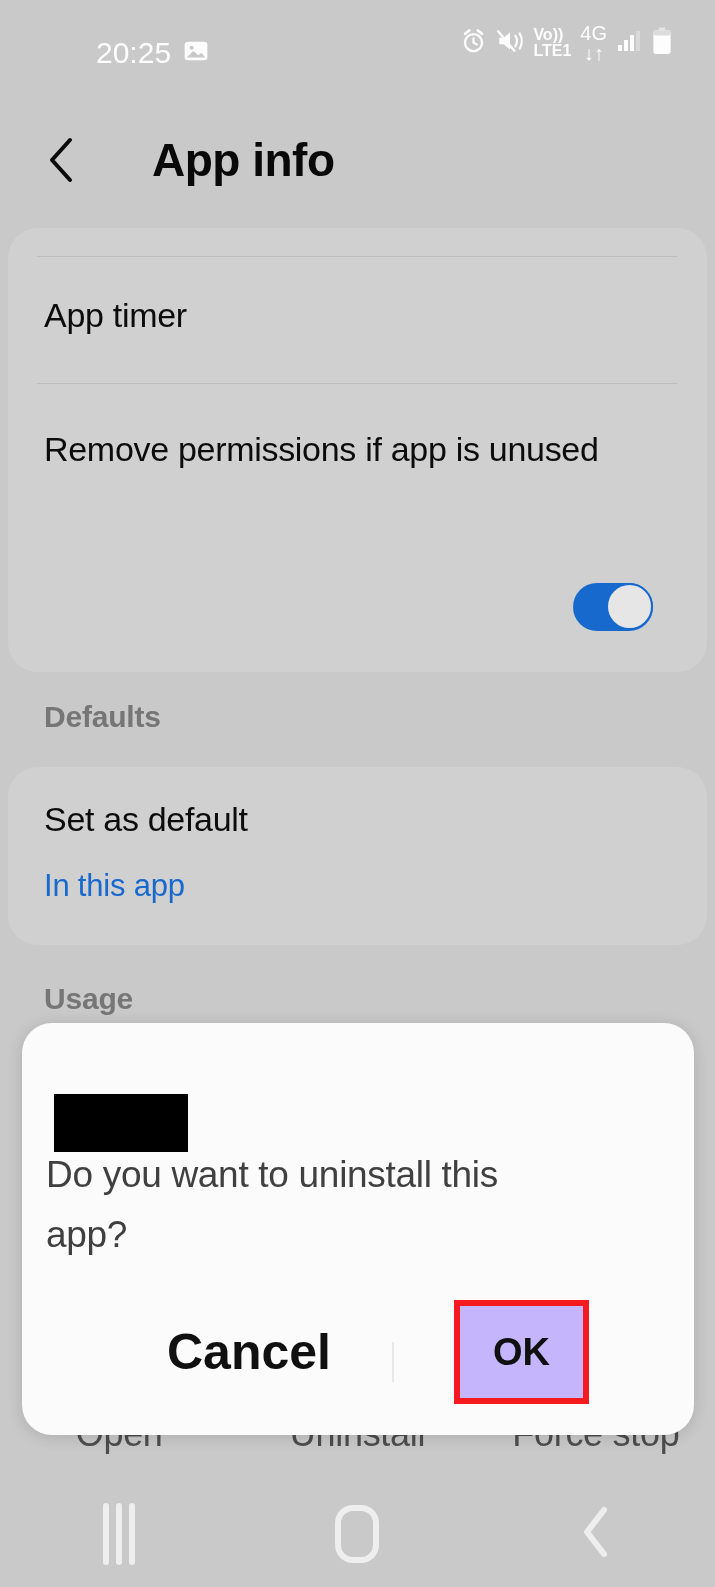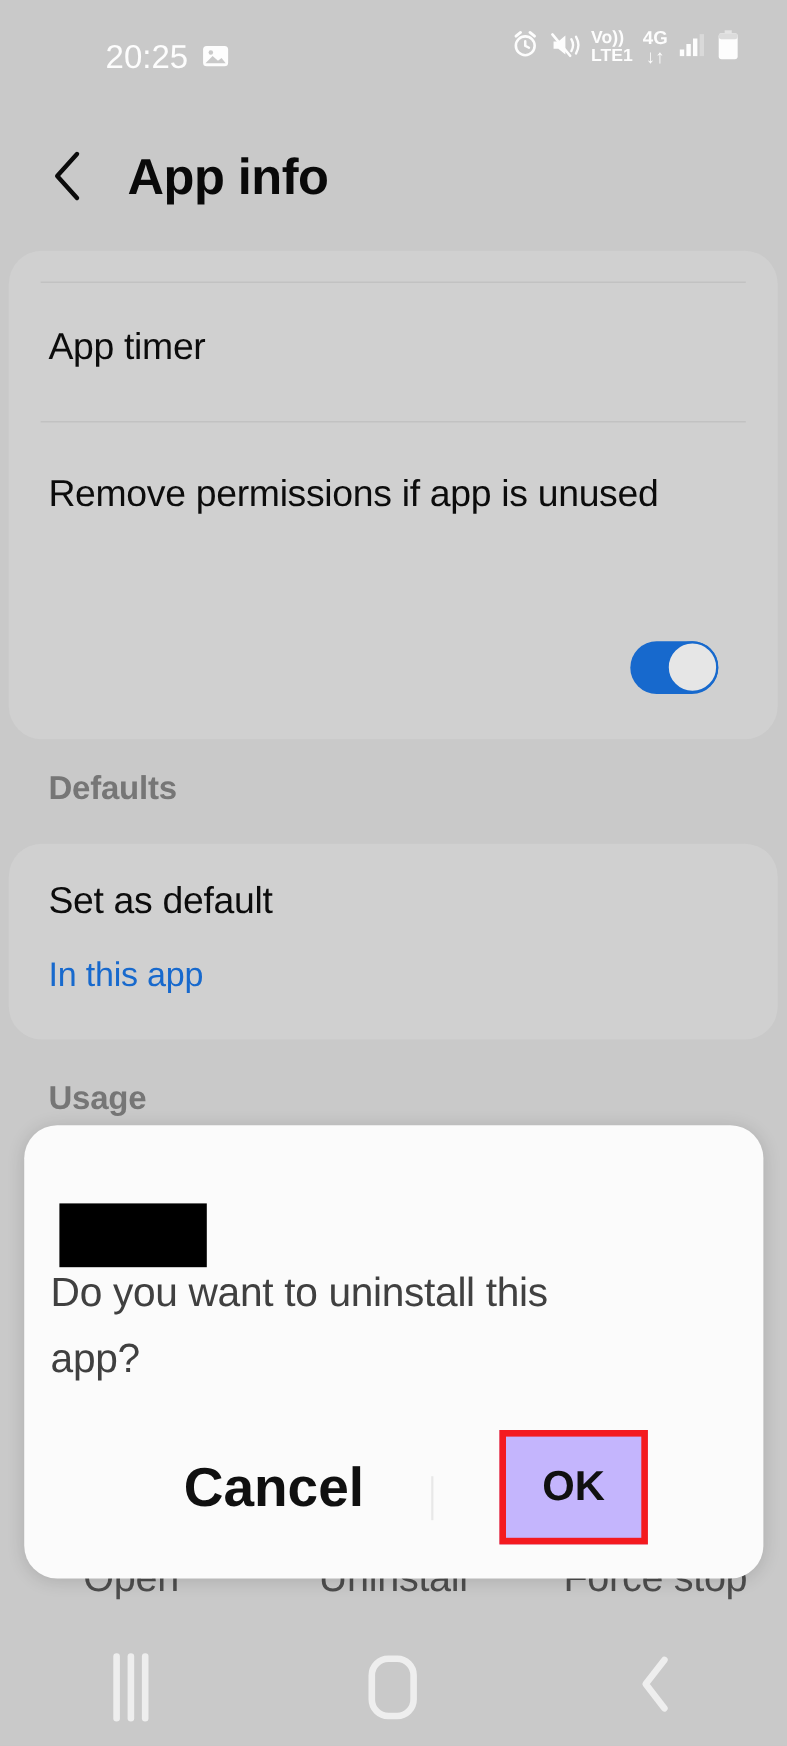--- a/index.html
+++ b/index.html
@@ -37,26 +37,26 @@
   .sbicon { display: block; }
   .volte-block {
     display: flex; flex-direction: column; align-items: flex-start;
     color: #fdfdfd; line-height: 1.0;
   }
   .volte-block span { font-size: 16px; font-weight: bold; }
   .net-block {
     display: flex; flex-direction: column; align-items: center;
     color: #fdfdfd; line-height: 1.0;
   }
-  .net-block span { font-size: 17px; font-weight: bold; }
+  .net-block span { font-size: 20px; font-weight: normal; }
 
   
   #header {
     position: absolute; top: 110px; left: 0; width: 644px; height: 100px;
-    display: flex; align-items: center;
+    display: flex; align-items: center; gap: 36px;
   }
   #back-chevron {
     margin-left: 44px; width: 34px; height: 46px;
     display: flex; align-items: center; justify-content: center;
   }
   #page-title {
     margin-left: 38px;
     font-size: 46px; font-weight: bold; color: #090909;
     letter-spacing: -0.5px;
   }

